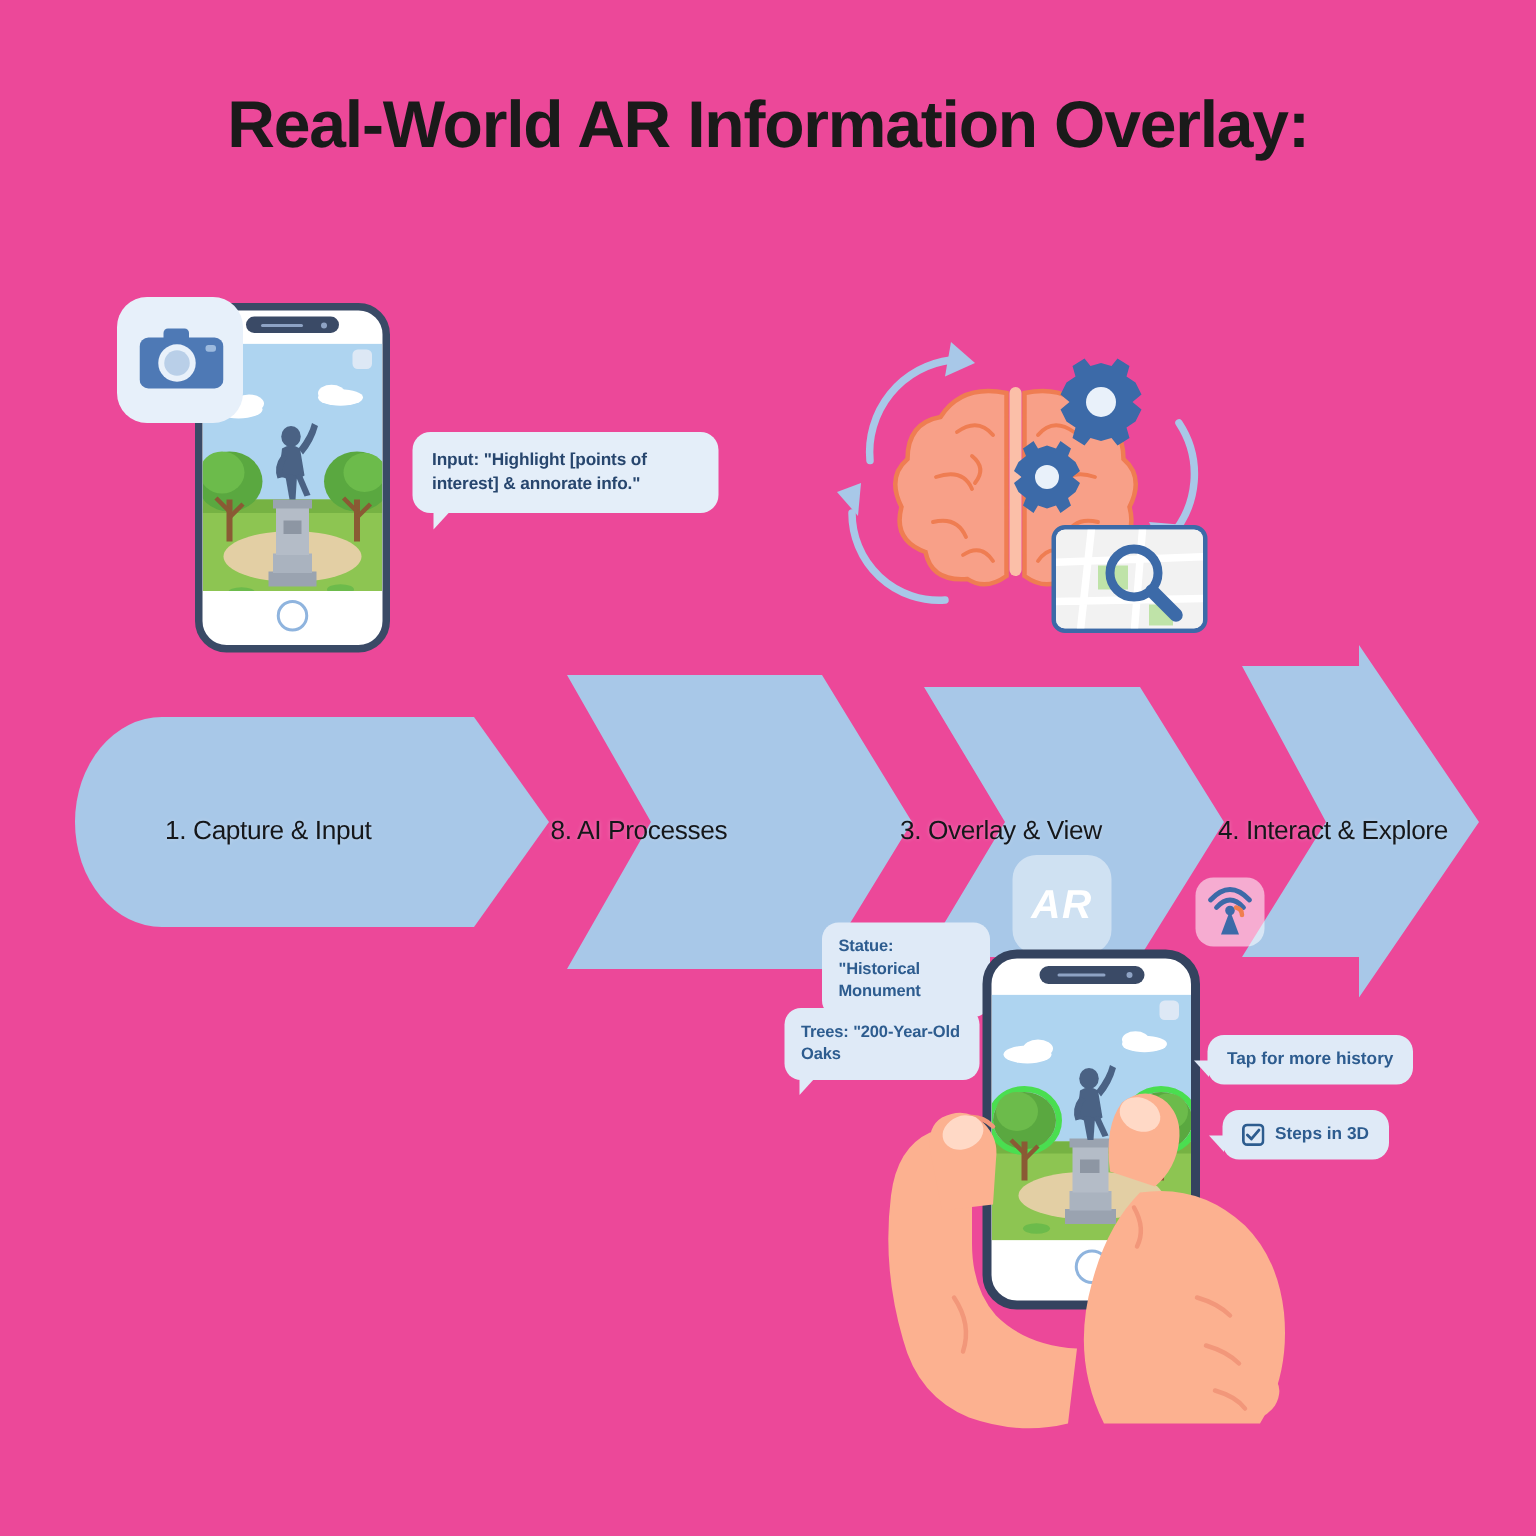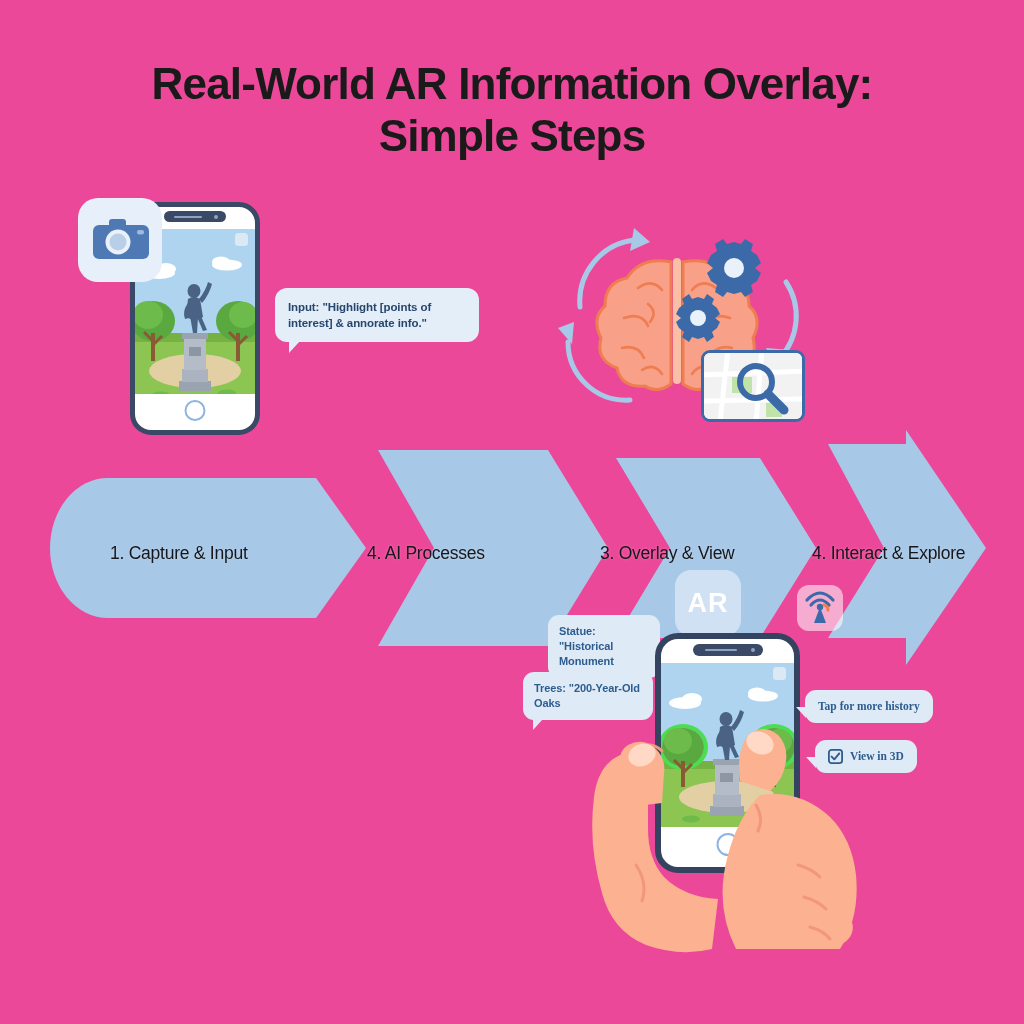--- a/index.html
+++ b/index.html
@@ -173,20 +173,21 @@
   #ar-badge {
     position: absolute; left: 165px; top: 15px;
     width: 66px; height: 66px;
     border-radius: 16px;
     background: rgba(255,255,255,.45);
     color: #ffffff;
     font-size: 27px; font-weight: 700;
     letter-spacing: 1px;
     display: flex; align-items: center; justify-content: center;
     z-index: 3;
+    font-style: italic;
   }
   #beacon-badge {
     position: absolute; left: 287px; top: 30px;
     width: 46px; height: 46px;
     border-radius: 12px;
     background: rgba(255,255,255,.55);
     z-index: 3;
   }
 
   .anno-bubble {
@@ -222,21 +223,21 @@
     position: absolute;
     background: #dfeaf7;
     border-radius: 11px;
     color: #2d5c8f;
     font-size: 11.5px;
     font-weight: 600;
     line-height: 15px;
     padding: 9px 13px;
     white-space: nowrap;
     z-index: 7;
-    display: flex; align-items: center; gap: 7px; font-family: Liberation Serif, serif;
+    display: flex; align-items: center; gap: 7px;
   }
   .cta-bubble::after {
     content: ""; position: absolute;
     width: 0; height: 0;
     left: -9px; bottom: 5px;
     border-right: 10px solid #dfeaf7;
     border-bottom: 11px solid transparent;
   }
   #cta-history { left: 295px; top: 135px; }
   #cta-3d      { left: 305px; top: 185px; }
@@ -255,21 +256,20 @@
     overflow: hidden;
   }
 </style>
 </head>
 <body>
 
 <div id="canvas">
 
   <div id="title-block">
     <span class="title-line">Real-World AR Information Overlay:</span>
-    <span class="title-line">Simple Steps</span>
   </div>
 
   <div id="panel-capture">
 
     <div id="camera-badge">
       <svg width="56" height="44" viewBox="0 0 56 44">
         <rect x="0" y="7" width="56" height="34" rx="6" fill="#4e79b5"></rect>
         <rect x="16" y="1" width="17" height="9" rx="3" fill="#4e79b5"></rect>
         <circle cx="25" cy="24" r="12.5" fill="#e9f1fa"></circle>
         <circle cx="25" cy="24" r="8.5" fill="#b9cfe8"></circle>
@@ -391,21 +391,21 @@
   <div id="flow-band">
     <svg class="flow-svg" width="938" height="235" viewBox="0 0 938 235">
       <g fill="#a8c8e8">
         <path d="M60 48 H268 L318 118 L268 188 H60 A58 70 0 0 1 60 48 Z"></path>
         <path d="M330 20 H500 L560 118 L500 216 H330 L386 118 Z"></path>
         <path d="M568 28 H712 L768 118 L712 208 H568 L622 118 Z"></path>
         <path d="M780 14 H858 V0 L938 118 L858 235 V208 H780 L836 118 Z"></path>
       </g>
     </svg>
     <span class="step-label" id="step-label-0">1. Capture &amp; Input</span>
-    <span class="step-label" id="step-label-1">4. AI Processes</span>
+    <span class="step-label" id="step-label-1">8. AI Processes</span>
     <span class="step-label" id="step-label-2">3. Overlay &amp; View</span>
     <span class="step-label" id="step-label-3">4. Interact &amp; Explore</span>
   </div>
 
   <div id="panel-ar">
 
     <div id="ar-badge">AR</div>
 
     <div id="beacon-badge">
       <svg width="46" height="46" viewBox="0 0 46 46">
@@ -426,21 +426,21 @@
       <span>Tap for more history</span>
     </div>
 
     <div class="cta-bubble" id="cta-3d">
       <span style="display:inline-flex;">
         <svg width="15" height="15" viewBox="0 0 15 15">
           <rect x="0.9" y="0.9" width="13.2" height="13.2" rx="2.6" fill="none" stroke="#2d5c8f" stroke-width="1.8"></rect>
           <path d="M3.6 7.6 L6.3 10.3 L11.3 4.4" fill="none" stroke="#2d5c8f" stroke-width="1.9" stroke-linecap="round" stroke-linejoin="round"></path>
         </svg>
       </span>
-      <span>View in 3D</span>
+      <span>Steps in 3D</span>
     </div>
 
     <div id="phone-ar-wrap">
       <div id="phone-ar">
         <div class="phone-notch" style="width:70px;height:12px;top:5px;">
           <span class="notch-speaker" style="left:12px;width:32px;"></span>
           <span class="notch-cam"></span>
         </div>
         <div class="shutter-chip" style="right:8px;top:28px;"></div>
         <div class="phone-screen" style="top:24px;bottom:40px;">

